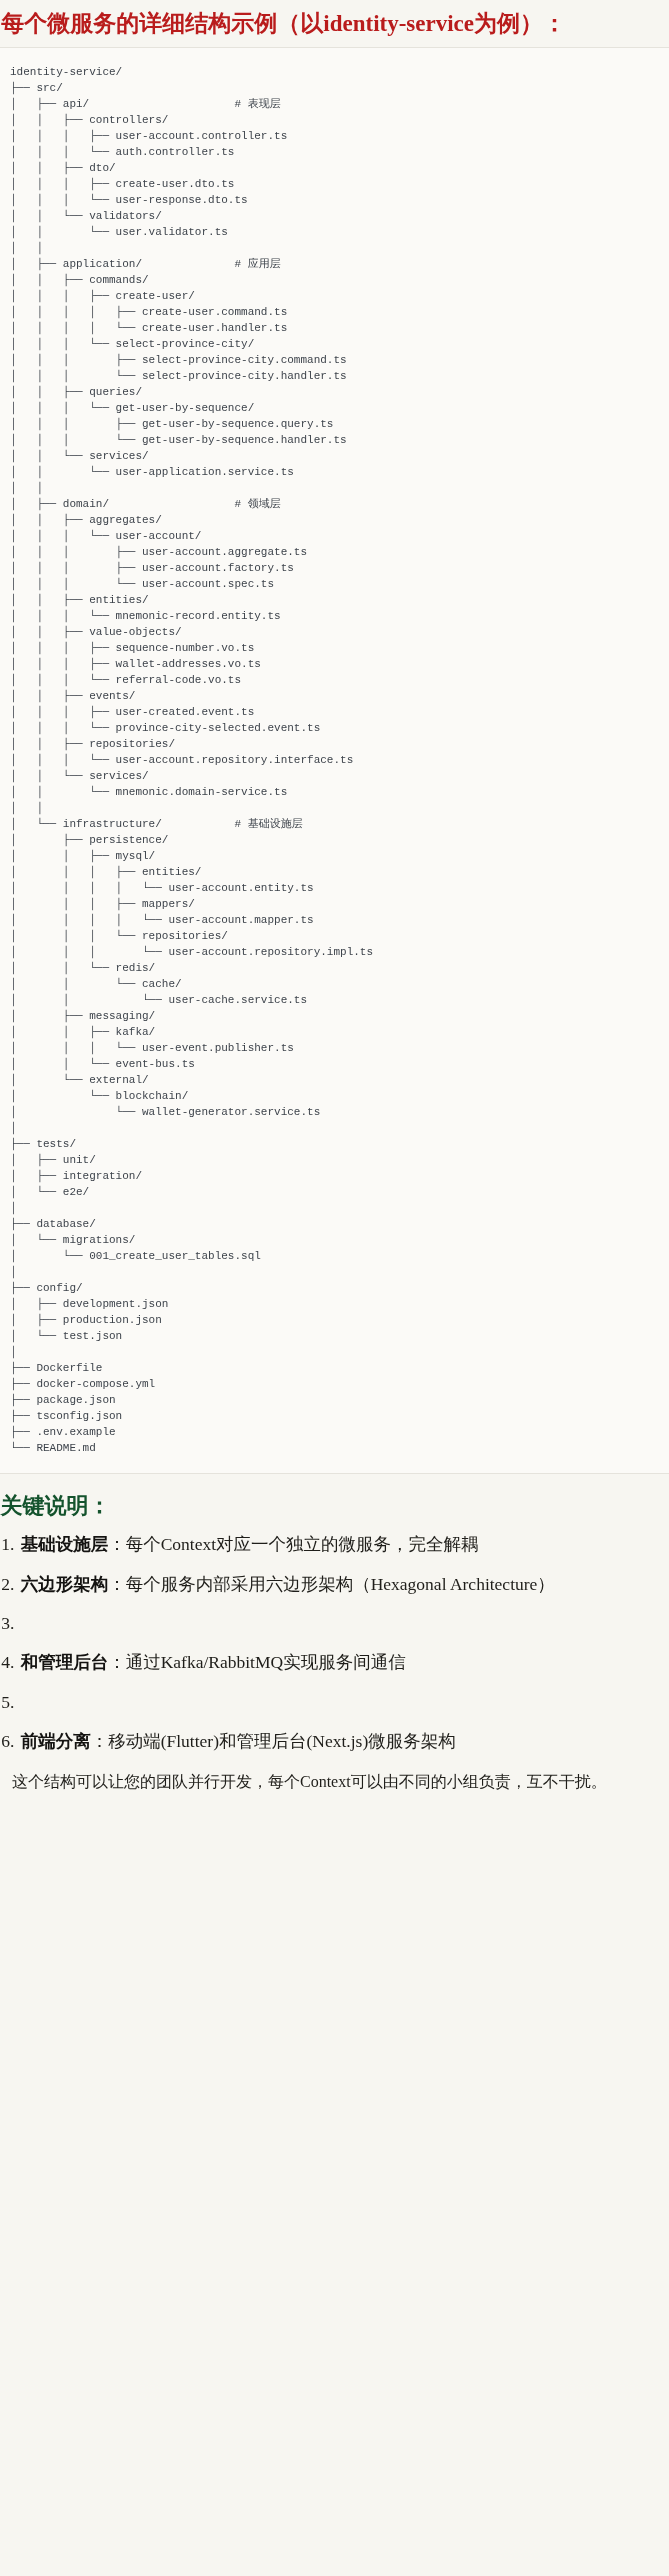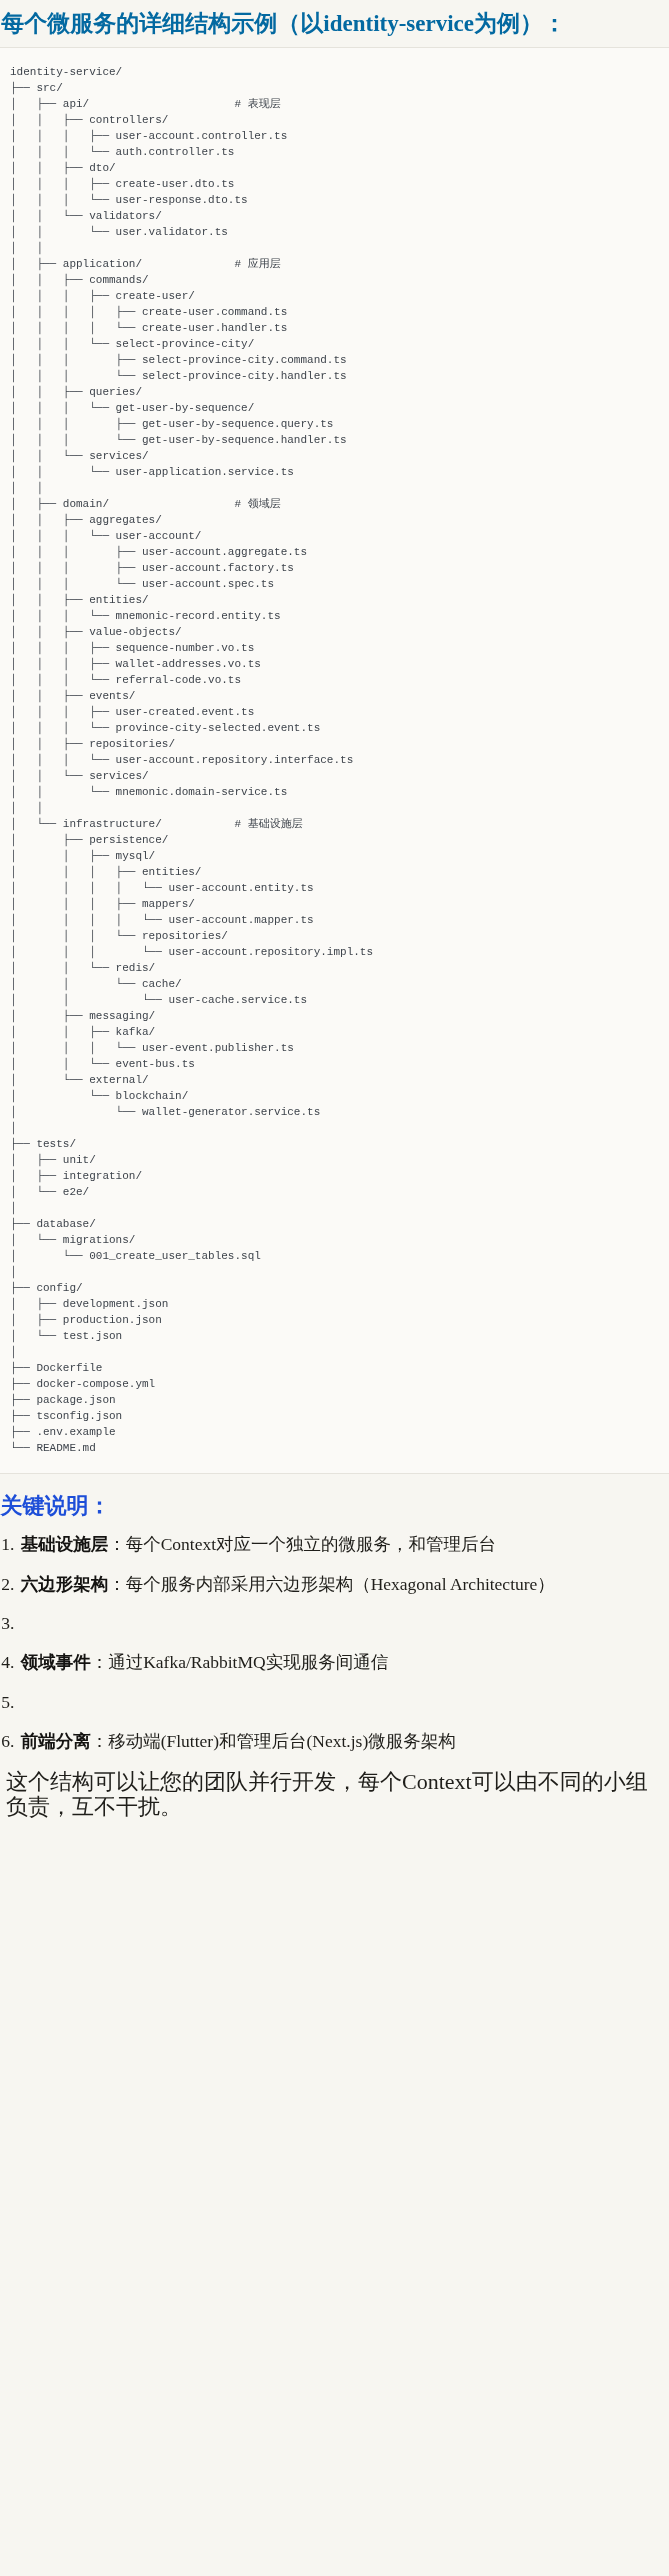--- a/index.html
+++ b/index.html
@@ -17,21 +17,21 @@
     background:var(--page-bg);
     color:var(--text);
     font-family:"Liberation Serif","DejaVu Serif",serif;
   }
   .page{width:669px;height:2576px;position:relative;}
   .page-title{
     margin:8.1px 0 7.5px 1.3px;
     font-size:23px;
     line-height:31px;
     font-weight:700;
-    color:#0369a1;
+    color:#b91c1c;
     letter-spacing:0;
   }
   .code-block{
     background:var(--code-bg);
     border-top:0.6px solid var(--code-border);
     border-bottom:0.6px solid var(--code-border);
     padding:16.3px 10px 17.5px 10px;
     width:669px;
   }
   .file-tree{
@@ -40,44 +40,44 @@
     line-height:16px;
     color:var(--code-text);
     white-space:pre;
     font-weight:400;
   }
   .notes-heading{
     margin:16.3px 0 0 0.6px;
     font-size:22px;
     line-height:29px;
     font-weight:700;
-    color:#1d4ed8;
+    color:#14532d;
   }
   .notes-list{
     list-style:none;
     margin-top:12.5px;
   }
   .notes-list li{
     display:flex;
     align-items:baseline;
     font-size:17.5px;
     line-height:25px;
     margin-bottom:14.4px;
     padding-left:1.3px;
   }
   .notes-list .num{
     flex:0 0 19.4px;
     display:inline-block;
   }
   .notes-list strong{font-weight:700;color:#141311;}
   .closing{
     margin-top:15px;
-    font-size:22px;
+    font-size:16px;
     line-height:25px;
-    padding-left:6px;
+    padding-left:12px;
   }
 </style>
 </head>
 <body>
 
 <div class="page">
 
   <h1 class="page-title">每个微服务的详细结构示例（以identity-service为例）：</h1>
 
   <section class="code-block">
@@ -168,32 +168,32 @@
 ├── tsconfig.json
 ├── .env.example
 └── README.md</pre>
   </section>
 
   <h2 class="notes-heading">关键说明：</h2>
 
   <ol class="notes-list">
       <li>
         <span class="num">1.</span>
-        <span class="note-body"><strong>基础设施层</strong><span>：每个Context对应一个独立的微服务，和管理后台</span></span>
+        <span class="note-body"><strong>基础设施层</strong><span>：每个Context对应一个独立的微服务，完全解耦</span></span>
       </li>
       <li>
         <span class="num">2.</span>
         <span class="note-body"><strong>六边形架构</strong><span>：每个服务内部采用六边形架构（Hexagonal Architecture）</span></span>
       </li>
       <li>
         <span class="num">3.</span>
       </li>
       <li>
         <span class="num">4.</span>
-        <span class="note-body"><strong>领域事件</strong><span>：通过Kafka/RabbitMQ实现服务间通信</span></span>
+        <span class="note-body"><strong>和管理后台</strong><span>：通过Kafka/RabbitMQ实现服务间通信</span></span>
       </li>
       <li>
         <span class="num">5.</span>
       </li>
       <li>
         <span class="num">6.</span>
         <span class="note-body"><strong>前端分离</strong><span>：移动端(Flutter)和管理后台(Next.js)微服务架构</span></span>
       </li>
     </ol>
 

